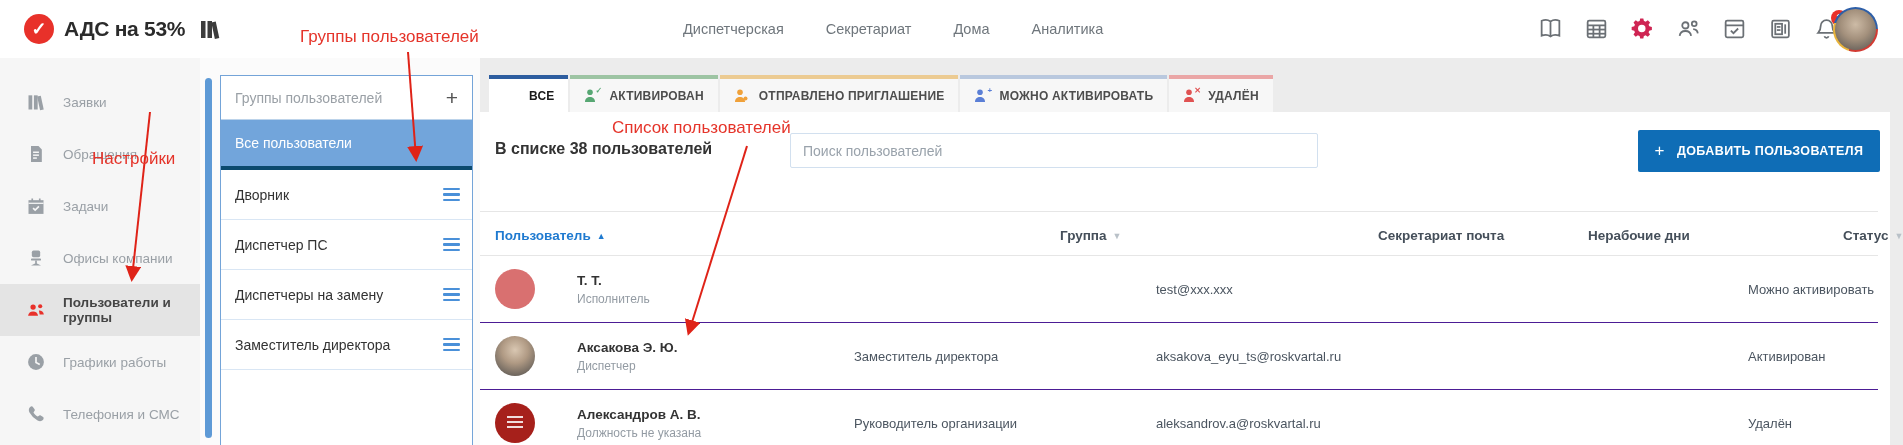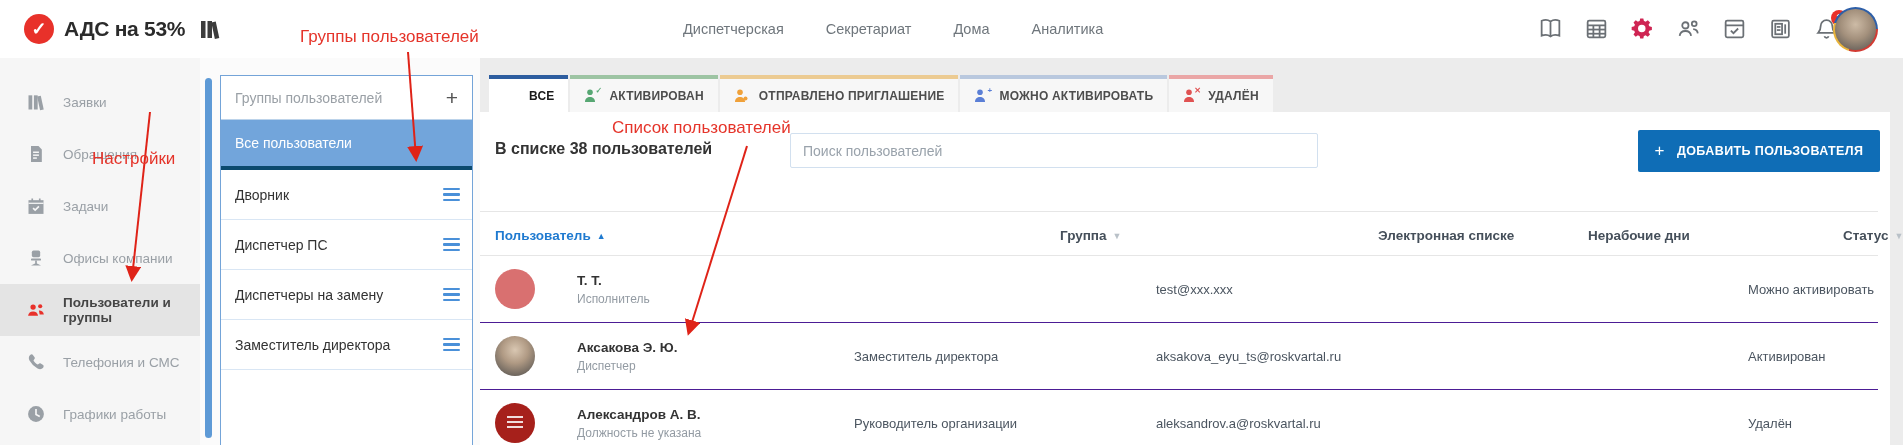--- a/index.html
+++ b/index.html
@@ -215,30 +215,30 @@
     <span class="sicon"><svg viewBox="0 0 24 24" fill="currentColor">
           <circle cx="8.5" cy="8.5" r="3.2"></circle>
           <path d="M2.5 19c.4-3.4 2.8-5.2 6-5.2s5.6 1.8 6 5.2z"></path>
           <circle cx="17" cy="7.5" r="2.5"></circle>
           <path d="M15.5 12.6c3-.2 5.5 1.5 5.9 4.9h-5z"></path>
         </svg></span>
     <span>Пользователи и группы</span>
   </div>
   <div class="side-item">
     <span class="sicon"><svg viewBox="0 0 24 24" fill="currentColor">
-          <path d="M5 3.5c1-.8 2.6-1 3.3 0l2 2.8c.6.9.2 1.9-.6 2.6-.7.6-.8 1.3-.2 2.3a14 14 0 0 0 3.3 3.3c1 .6 1.7.5 2.3-.2.7-.8 1.7-1.2 2.6-.6l2.8 2c1 .7.8 2.3 0 3.3-1.4 1.7-4 2.2-6.6.8a25 25 0 0 1-9.7-9.7C2.8 7.5 3.3 4.9 5 3.5z"></path>
-        </svg></span>
-    <span>Телефония и СМС</span>
-  </div>
-  <div class="side-item">
-    <span class="sicon"><svg viewBox="0 0 24 24" fill="currentColor">
           <circle cx="12" cy="12" r="9.5"></circle>
           <path d="M12 6v6.5l4.5 2.5" fill="none" stroke="#f6f6f6" stroke-width="2"></path>
         </svg></span>
     <span>Графики работы</span>
+  </div>
+  <div class="side-item">
+    <span class="sicon"><svg viewBox="0 0 24 24" fill="currentColor">
+          <path d="M5 3.5c1-.8 2.6-1 3.3 0l2 2.8c.6.9.2 1.9-.6 2.6-.7.6-.8 1.3-.2 2.3a14 14 0 0 0 3.3 3.3c1 .6 1.7.5 2.3-.2.7-.8 1.7-1.2 2.6-.6l2.8 2c1 .7.8 2.3 0 3.3-1.4 1.7-4 2.2-6.6.8a25 25 0 0 1-9.7-9.7C2.8 7.5 3.3 4.9 5 3.5z"></path>
+        </svg></span>
+    <span>Телефония и СМС</span>
   </div>
 </div>
 
 <div class="groups-bg"></div>
 <div class="groups-scrollbar"></div>
 <div class="groups-panel">
   <div class="groups-head">
     <input class="groups-search" placeholder="Группы пользователей" style="">
     <span class="groups-add">+</span>
   </div>
@@ -339,21 +339,21 @@
   <div class="thead">
     <div class="th sorted" style="grid-column:1 / span 2">
       <span>Пользователь</span>
         <span class="caret">▲</span>
     </div>
     <div class="th">
       <span>Группа</span>
         <span class="caret">▼</span>
     </div>
     <div class="th">
-        <span>Электронная списке</span>
+        <span>Секретариат почта</span>
       </div>
     <div class="th">
         <span>Нерабочие дни</span>
       </div>
     <div class="th">
       <span>Статус</span>
         <span class="caret">▼</span>
     </div>
   </div>
 

